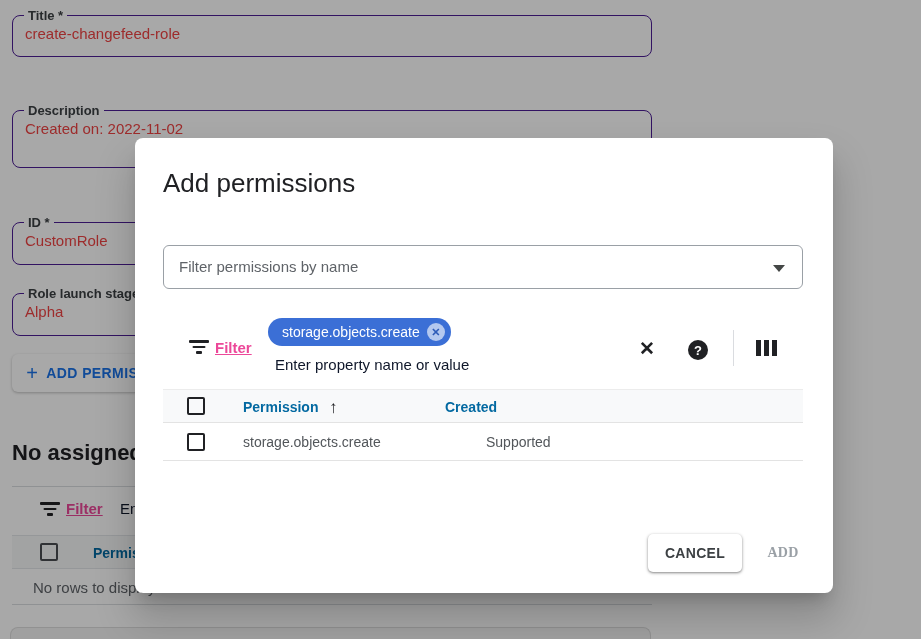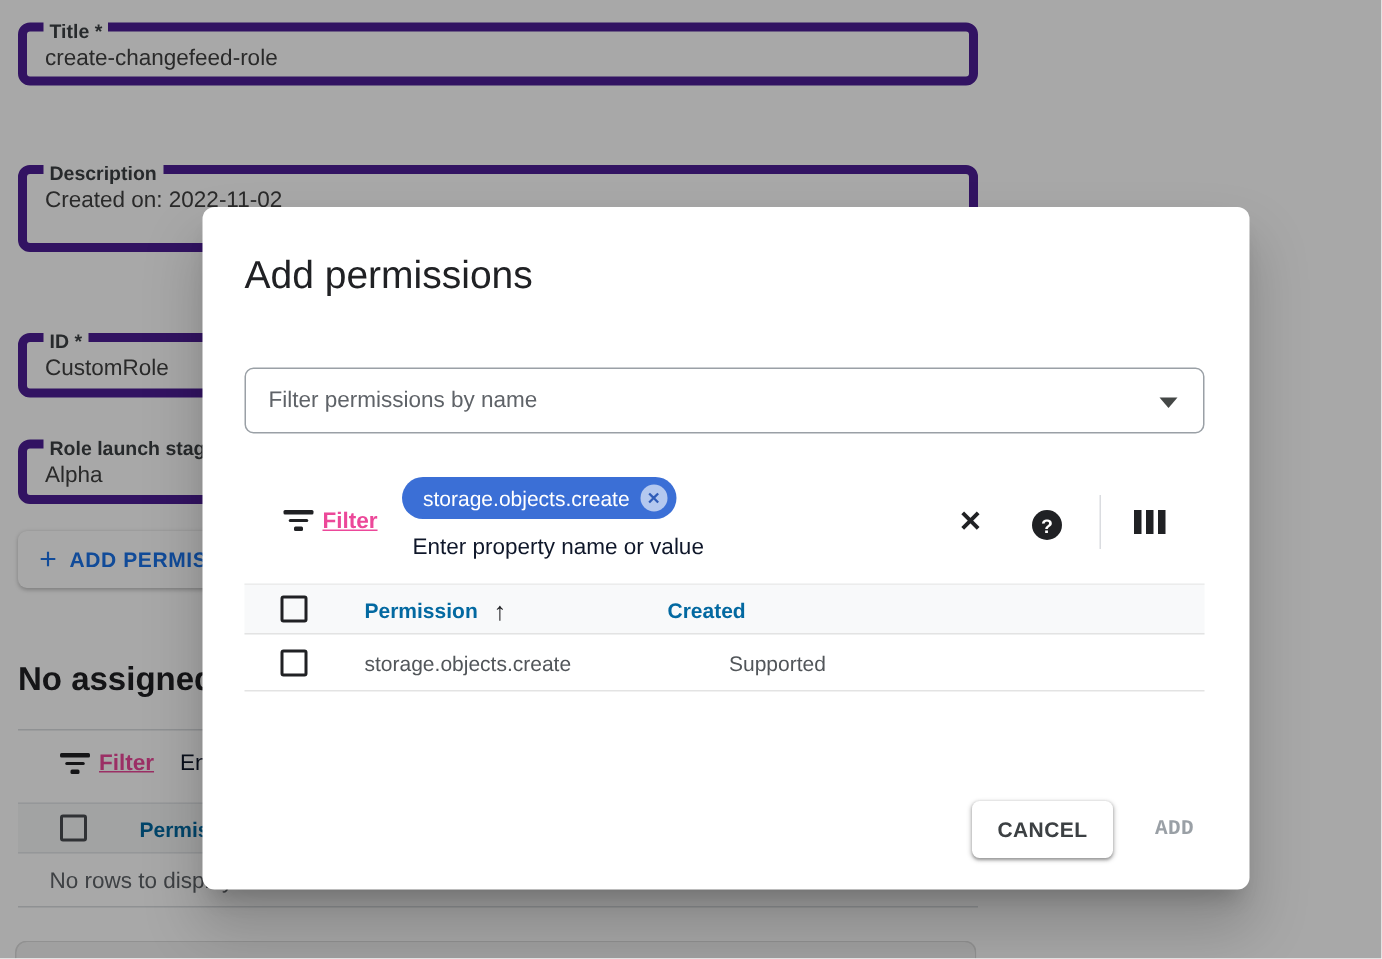--- a/index.html
+++ b/index.html
@@ -7,28 +7,28 @@
   .page {
     position:relative; width:921px; height:639px; overflow:hidden;
     background:#ffffff;
     font-family:"Liberation Sans", sans-serif;
     color:#202124;
   }
   .abs { position:absolute; }
 
   
   .mfield {
-    position:absolute; border:6px solid #4c1d95; border-radius:8px; background:#fff;
+    position:absolute; border:1px solid #4c1d95; border-radius:8px; background:#fff;
   }
   .mfield .flabel {
     position:absolute; top:-9px; left:11px; background:#fff; padding:0 4px;
     font-size:13px; font-weight:700; color:#3c4043; line-height:17px; white-space:nowrap;
   }
   .mfield .fvalue {
-    position:absolute; top:9px; left:12px; font-size:15px; color:#404040; white-space:nowrap;
+    position:absolute; top:9px; left:12px; font-size:15px; color:#ef4444; white-space:nowrap;
   }
   .counter { font-size:13px; color:#5f6368; text-align:right; }
   .bg-add-btn {
     position:absolute; display:flex; align-items:center; justify-content:center; gap:8px;
     background:#fff; border-radius:6px; box-shadow:0 1px 3px rgba(0,0,0,.25);
     color:#1a73e8; font-size:14px; font-weight:700; letter-spacing:.4px; white-space:nowrap;
     overflow:hidden;
   }
   .plus { font-size:20px; font-weight:400; line-height:20px; }
   .bg-heading { font-size:22px; font-weight:700; color:#202124; white-space:nowrap; }
@@ -93,21 +93,21 @@
   .sort-arrow { font-size:17px; font-weight:700; color:#202124; }
   .btn-cancel {
     position:absolute; left:513px; top:396px; width:94px; height:38px;
     background:#fff; border:none; border-radius:5px;
     box-shadow:0 1px 2px rgba(0,0,0,.3), 0 1px 3px 1px rgba(0,0,0,.15);
     font-family:"Liberation Sans", sans-serif;
     font-size:14px; font-weight:700; letter-spacing:.3px; color:#3c4043; cursor:pointer;
   }
   .btn-add {
     position:absolute; left:620px; top:396px; width:56px; height:38px;
-    background:transparent; border:none; font-family:Liberation Mono, monospace;
+    background:transparent; border:none; font-family:Liberation Serif, serif;
     font-size:14px; font-weight:700; letter-spacing:.3px; color:#9aa0a6;
   }
   
   .filt { display:inline-block; position:relative; width:20px; height:14px; }
   .filt i { position:absolute; left:50%; transform:translateX(-50%); height:2.5px; background:currentColor; border-radius:1px; display:block; }
   .filt i:nth-child(1){ top:0; width:20px; }
   .filt i:nth-child(2){ top:5.5px; width:13px; }
   .filt i:nth-child(3){ top:11px; width:6px; }
 </style>
 </head>

